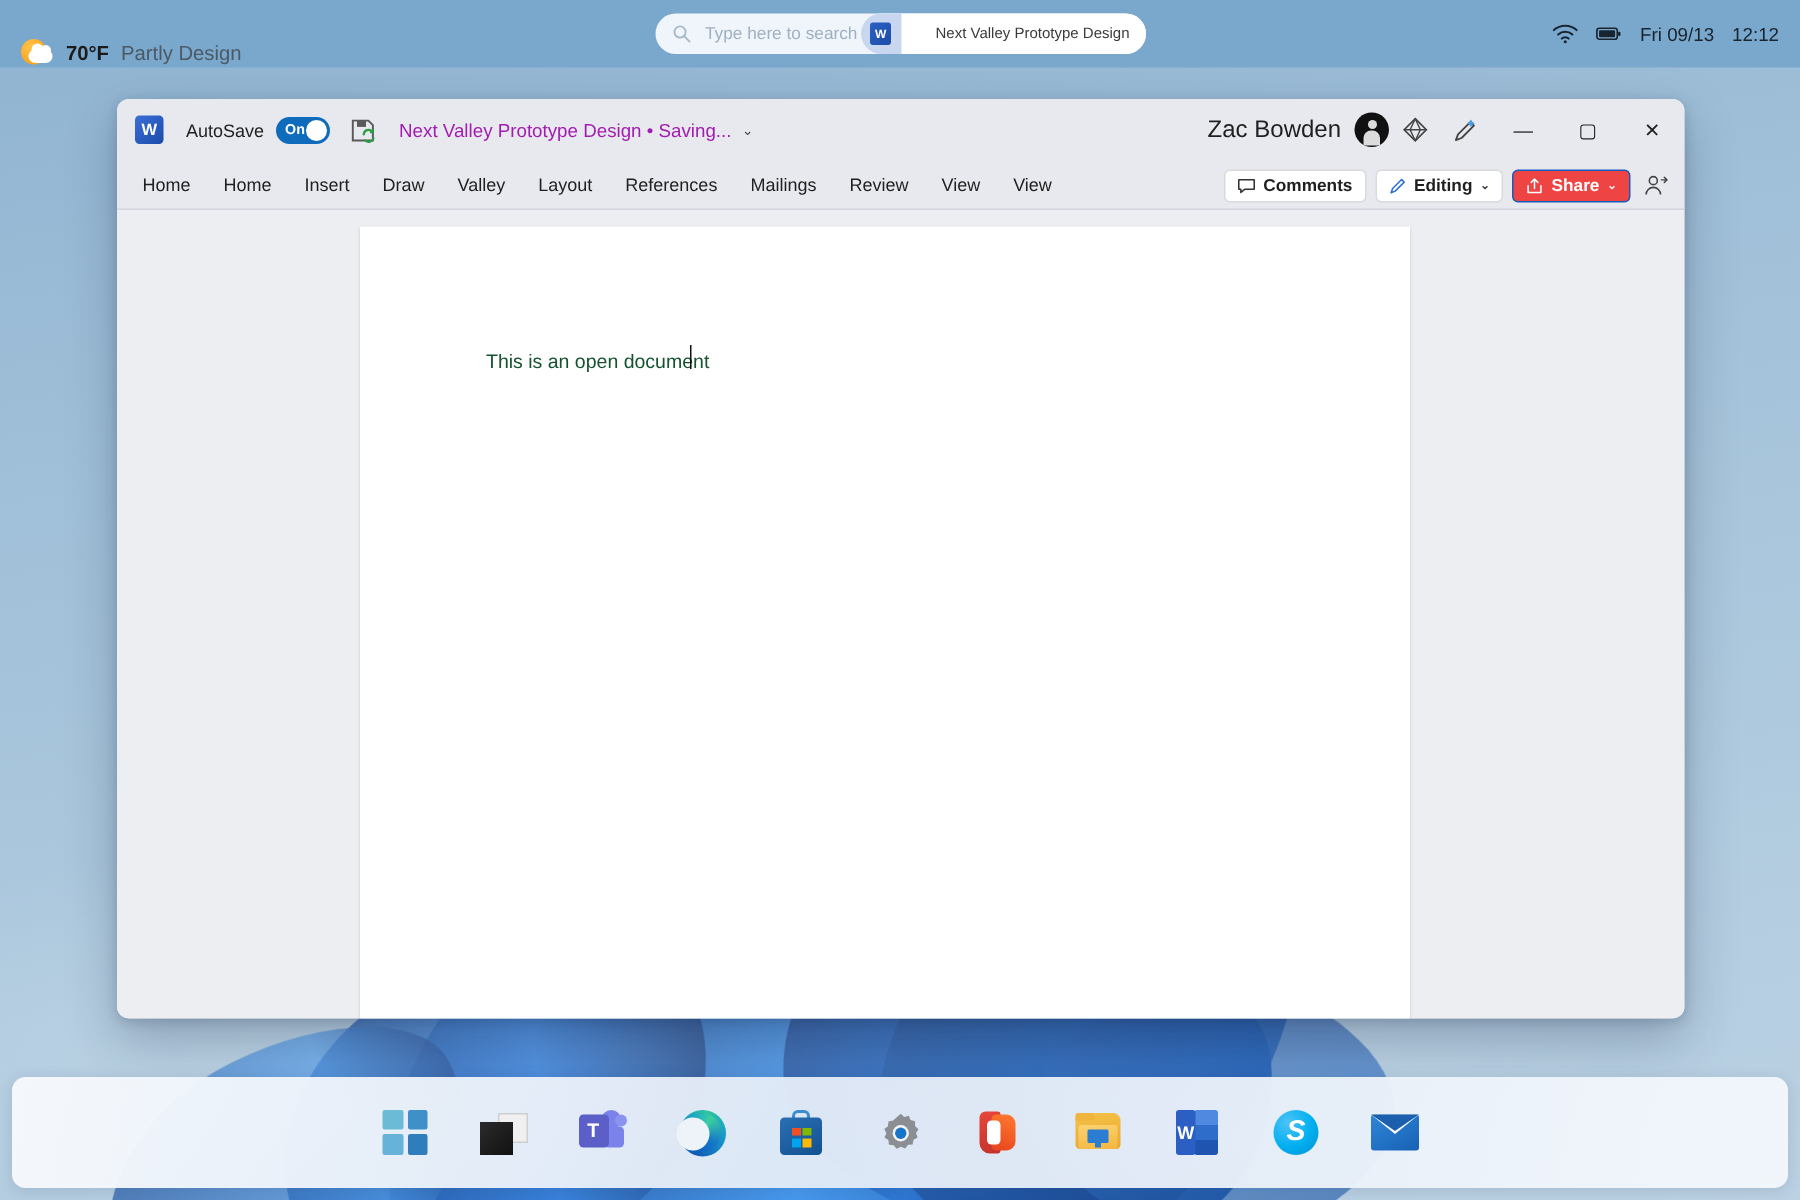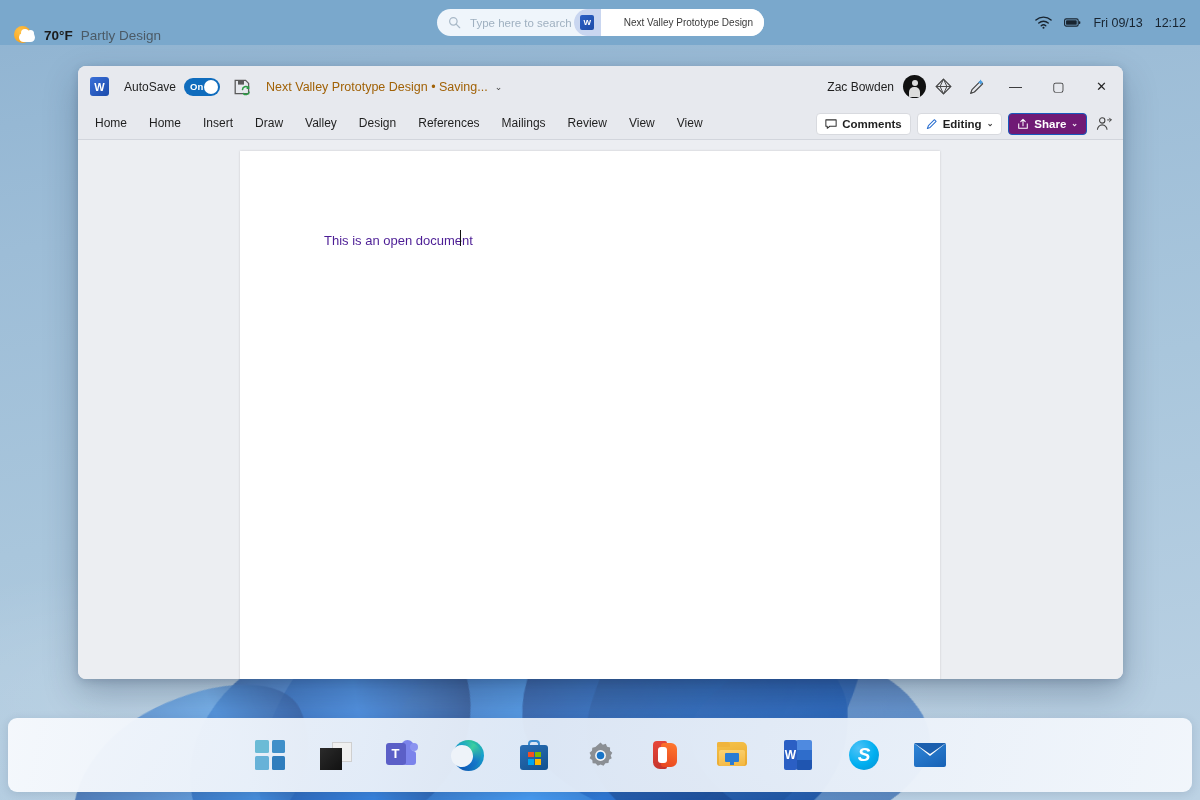--- a/index.html
+++ b/index.html
@@ -131,34 +131,34 @@
     display:flex; align-items:center; justify-content:center; flex:none;
   }
   .w-autosave-label { margin-left:15px; font-size:12px; color:#1f1f1f; }
   .w-toggle {
     margin-left:8px; width:36px; height:18px; border-radius:10px;
     background:#0f6cbd; position:relative; display:flex; align-items:center;
   }
   .w-toggle .on-lbl { font-size:9.5px; color:#fff; margin-left:6px; font-weight:600; }
   .w-knob { position:absolute; right:2px; top:2px; width:14px; height:14px; border-radius:50%; background:#fff; }
   .w-saveicon { margin-left:13px; width:18px; height:18px; }
-  .w-doctitle { margin-left:15px; font-size:12.5px; color:#a16207; white-space:nowrap; }
+  .w-doctitle { margin-left:15px; font-size:12.5px; color:#a21caf; white-space:nowrap; }
   .w-chev { margin-left:7px; font-size:9px; color:#444; }
 
   #word-search {
     position:absolute; left:482px; top:72px; width:282px; height:28px;
     background:#fff; border-radius:4px;
     display:flex; align-items:center;
   }
   #word-search .ws-ico { margin-left:12px; width:13px; height:13px; }
   #word-search .ws-text { margin-left:10px; font-size:12px; color:#5a5a5a; }
   #word-search .ws-mic { position:absolute; right:11px; width:11px; height:14px; }
 
   #w-right { position:absolute; right:0; top:0; height:41px; display:flex; align-items:center; }
-  .w-user { font-size:12px; color:#1f1f1f; }
+  .w-user { font-size:16px; color:#1f1f1f; }
   .w-avatar {
     margin-left:9px; width:23px; height:23px; border-radius:50%;
     background:#111; position:relative; overflow:hidden;
   }
   .w-avatar:before {
     content:''; position:absolute; left:8.5px; top:4.5px; width:6px; height:6px;
     border-radius:50%; background:#dcdcdc;
   }
   .w-avatar:after {
     content:''; position:absolute; left:6px; top:12px; width:11px; height:10px;
@@ -179,36 +179,36 @@
   }
   .tab { font-size:12px; color:#1f1f1f; padding:0 11px; height:33px; line-height:33px; white-space:nowrap; }
   .tab:first-child { margin-left:6px; }
   #ribbon-right { position:absolute; right:8px; top:0; height:33px; display:flex; align-items:center; gap:6px; }
   .rb-btn {
     height:22px; background:#fff; border:1px solid #d8dadf; border-radius:4px;
     display:flex; align-items:center; gap:5px; padding:0 8px;
     font-size:11.5px; font-weight:bold; color:#1f1f1f; white-space:nowrap;
   }
   .rb-btn.share {
-    background:#701a75; border-color:#185abd; color:#fff;
+    background:#ef4444; border-color:#185abd; color:#fff;
   }
   .rb-chev { font-size:8px; opacity:.9; }
   .rb-icon-only { width:22px; height:22px; display:flex; align-items:center; justify-content:center; }
 
   #word-canvas {
     position:relative; height:539px; background:#eceef2; overflow:hidden;
   }
   #doc-page {
     position:absolute; left:162px; top:11px; width:700px; height:539px;
     background:#fff;
     box-shadow:0 0 2px rgba(0,0,0,.16);
   }
   #doc-text {
     position:absolute; left:84px; top:82px;
-    font-size:13px; color:#4c1d95; white-space:nowrap;
+    font-size:13px; color:#14532d; white-space:nowrap;
   }
   #doc-caret {
     position:absolute; left:220px; top:79px; width:1.4px; height:16px; background:#111;
   }
 
   
   #taskbar {
     position:absolute; left:8px; bottom:8px;
     width:1184px; height:74px;
     background:linear-gradient(100deg, rgba(246,249,253,.97) 0%, rgba(228,236,247,.95) 45%, rgba(243,247,252,.97) 100%);
@@ -411,21 +411,21 @@
         <div class="w-winbtn">✕</div>
       </div>
     </div>
 
     <div id="word-ribbon">
       <div class="tab">Home</div>
       <div class="tab">Home</div>
       <div class="tab">Insert</div>
       <div class="tab">Draw</div>
       <div class="tab">Valley</div>
-      <div class="tab">Design</div>
+      <div class="tab">Layout</div>
       <div class="tab">References</div>
       <div class="tab">Mailings</div>
       <div class="tab">Review</div>
       <div class="tab">View</div>
       <div class="tab">View</div>
 
       <div id="ribbon-right">
         <div class="rb-btn">
           <svg width="12" height="12" viewBox="0 0 14 14">
             <path d="M1 2.2h12v7.4H5.6L2.6 12V9.6H1z" fill="none" stroke="#333" stroke-width="1.2" stroke-linejoin="round"></path>

